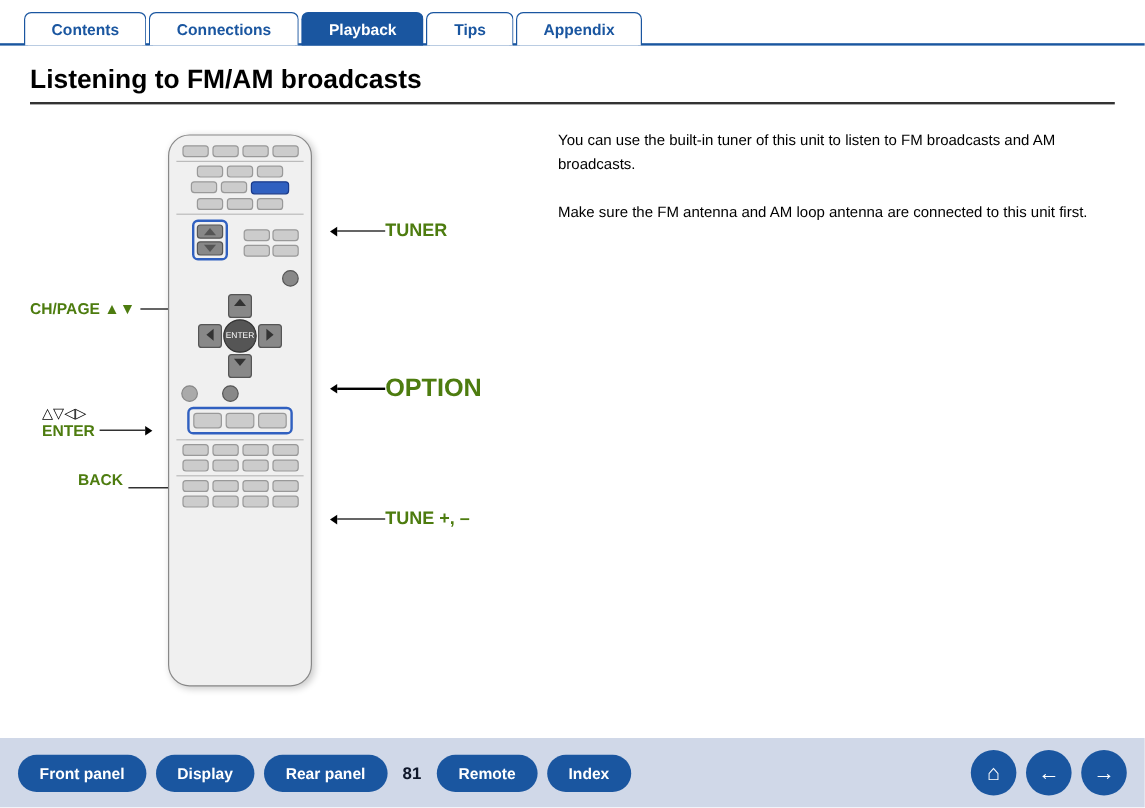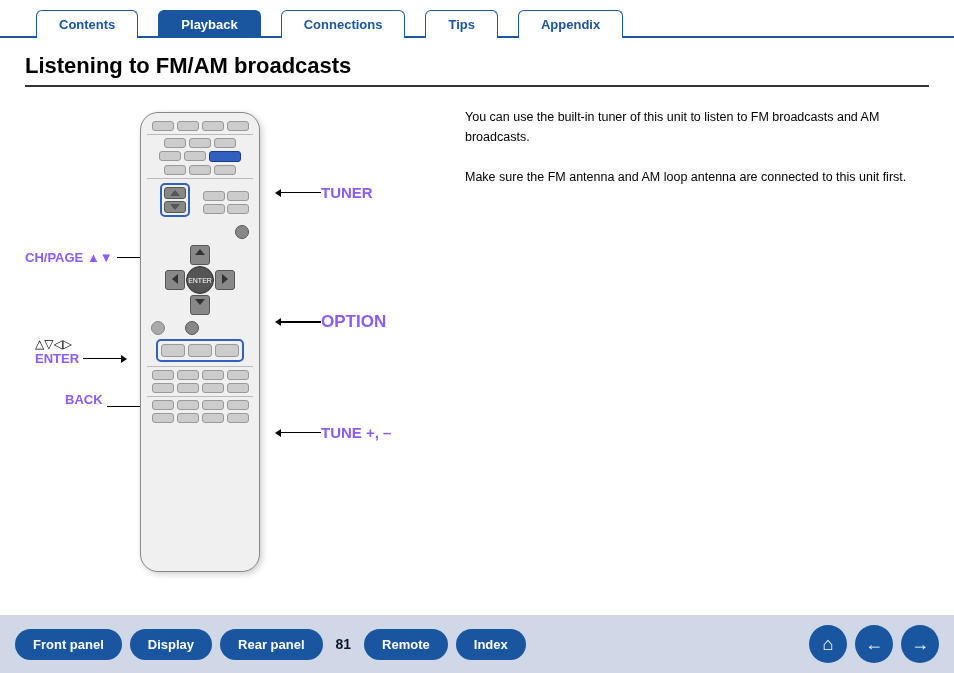--- a/index.html
+++ b/index.html
@@ -9,23 +9,23 @@
       width: 954px;
       height: 673px;
       overflow: hidden;
       position: relative;
     }
 
     
     .top-nav {
       display: flex;
       align-items: flex-end;
-      padding: 8px 36px 0;
+      padding: 8px 20px 0;
       border-bottom: 2px solid #1a56a0;
-      gap: 20px;
+      gap: 2px;
     }
     .nav-tab {
       padding: 6px 22px;
       border: 1.5px solid #1a56a0;
       border-bottom: none;
       border-radius: 6px 6px 0 0;
       background: #fff;
       color: #1a56a0;
       font-size: 13px;
       font-weight: bold;
@@ -278,30 +278,30 @@
       margin: 3px 0;
     }
 
     .remote-section {
       margin-bottom: 4px;
     }
 
     .label-text {
       font-weight: bold;
       font-size: 13px;
-      color: #8b5cf6;
+      color: #4d7c0f;
     }
   </style>
 </head>
 <body>
 
 <div class="top-nav">
   <div class="nav-tab">Contents</div>
+  <div class="nav-tab">Connections</div>
   <div class="nav-tab active">Playback</div>
-  <div class="nav-tab">Connections</div>
   <div class="nav-tab">Tips</div>
   <div class="nav-tab">Appendix</div>
 </div>
 
 <div class="main-content">
   <div class="page-title">Listening to FM/AM broadcasts</div>
 
   <div class="content-area">
 
     <div class="remote-area">
@@ -329,21 +329,21 @@
 
       <div style="position:absolute; left:250px; top:82px; display:flex; align-items:center;">
         <div style="width:0;height:0;border-top:4px solid transparent;border-bottom:4px solid transparent;border-right:6px solid #000;"></div>
         <div style="width:40px; height:1.5px; background:#000;"></div>
         <span class="label-text" style="font-size:15px;">TUNER</span>
       </div>
 
       <div style="position:absolute; left:250px; top:210px; display:flex; align-items:center;">
         <div style="width:0;height:0;border-top:4px solid transparent;border-bottom:4px solid transparent;border-right:6px solid #000;"></div>
         <div style="width:40px; height:1.5px; background:#000;"></div>
-        <span class="label-text" style="font-size:17px;">OPTION</span>
+        <span class="label-text" style="font-size:21px;">OPTION</span>
       </div>
 
       <div style="position:absolute; left:250px; top:322px; display:flex; align-items:center;">
         <div style="width:0;height:0;border-top:4px solid transparent;border-bottom:4px solid transparent;border-right:6px solid #000;"></div>
         <div style="width:40px; height:1.5px; background:#000;"></div>
         <span class="label-text" style="font-size:15px;">TUNE +, –</span>
       </div>
 
       <div style="position:absolute; left:115px; top:10px;">
         <div class="remote-body">

